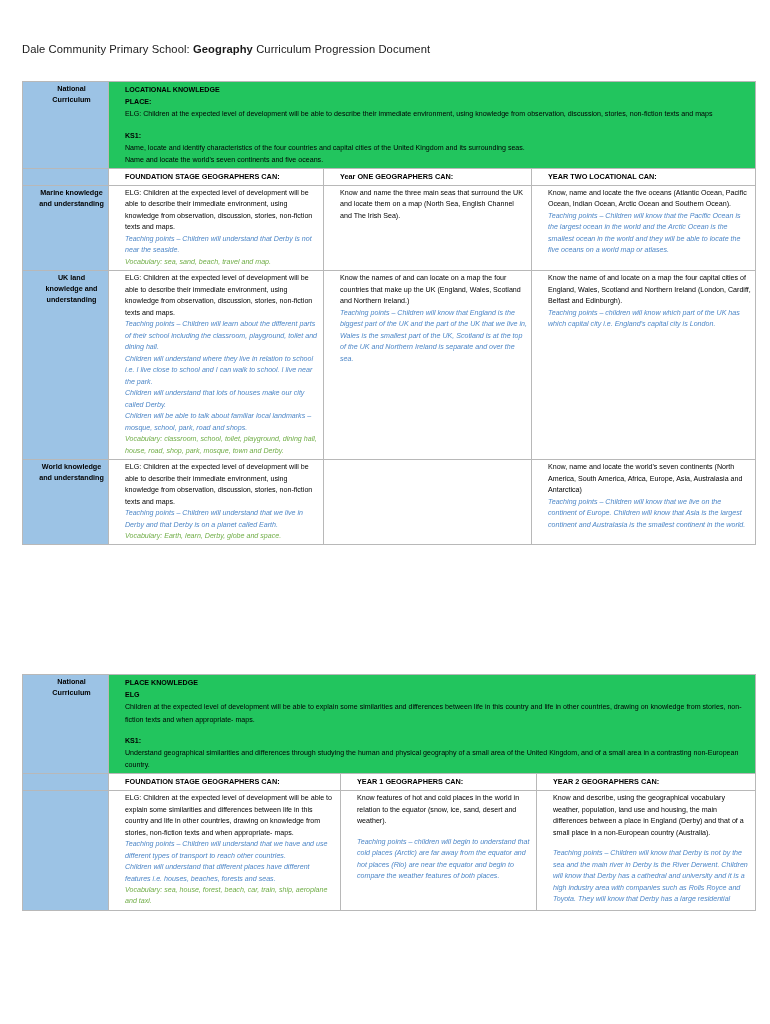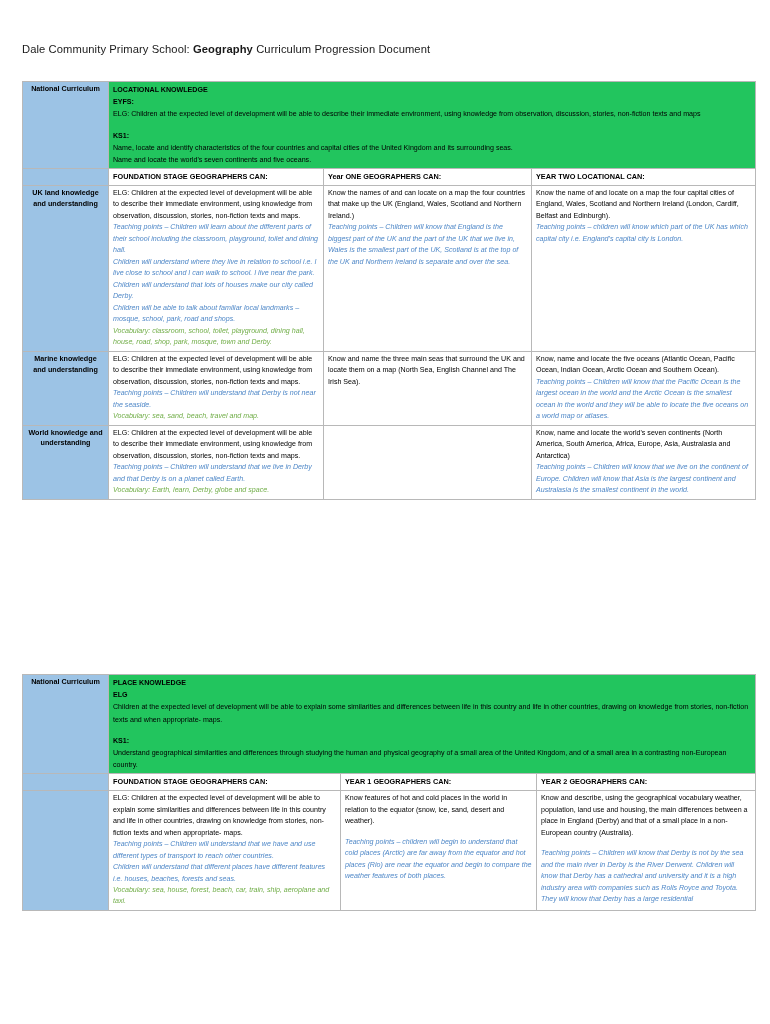--- a/index.html
+++ b/index.html
@@ -38,21 +38,21 @@
     border-collapse: collapse;
     table-layout: fixed;
     width: 733px;
     left: 22px;
     font-size: 7.1px;
     line-height: 1.62;
   }
   table.grid td {
     border: 0.8px solid #b8b8b8;
     vertical-align: top;
-    padding: 2px 4px 2px 4px;
+    padding: 2px 4px 2px 16px;
     box-sizing: border-box;
   }
   .rowlabel {
     background: #9CC3E5;
     text-align: center;
     vertical-align: middle;
     font-weight: bold;
     font-size: 7.2px;
     line-height: 1.5;
     padding: 4px 3px;
@@ -108,68 +108,68 @@
       <col style="width:86px">
       <col style="width:215px">
       <col style="width:208px">
       <col style="width:224px">
     </colgroup>
     <tbody>
       <tr>
         <td class="rowlabel">National Curriculum</td>
         <td class="nc-cell" colspan="3">
           <div class="hd">LOCATIONAL KNOWLEDGE</div>
-          <div class="hd">EYFS:</div>
+          <div class="hd">PLACE:</div>
           <div>ELG: Children at the expected level of development will be able to describe their immediate environment, using knowledge from observation, discussion, stories, non-fiction texts and maps</div>
           <span class="gap"></span>
           <div class="hd">KS1:</div>
           <div>Name, locate and identify characteristics of the four countries and capital cities of the United Kingdom and its surrounding seas.</div>
           <div>Name and locate the world's seven continents and five oceans.</div>
         </td>
       </tr>
       <tr>
         <td class="colhead empty"></td>
         <td class="colhead">FOUNDATION STAGE GEOGRAPHERS CAN:</td>
         <td class="colhead">Year ONE GEOGRAPHERS CAN:</td>
         <td class="colhead">YEAR TWO LOCATIONAL CAN:</td>
+      </tr>
+
+      <tr>
+        <td class="rowlabel">Marine knowledge and understanding</td>
+        <td class="body-cell">
+          <p class="p">ELG: Children at the expected level of development will be able to describe their immediate environment, using knowledge from observation, discussion, stories, non-fiction texts and maps.</p>
+          <p class="tp">Teaching points – Children will understand that Derby is not near the seaside.</p>
+          <p class="vocab">Vocabulary: sea, sand, beach, travel and map.</p>
+        </td>
+        <td class="body-cell">
+          <p class="p">Know and name the three main seas that surround the UK and locate them on a map (North Sea, English Channel and The Irish Sea).</p>
+        </td>
+        <td class="body-cell">
+          <p class="p">Know, name and locate the five oceans (Atlantic Ocean, Pacific Ocean, Indian Ocean, Arctic Ocean and Southern Ocean).</p>
+          <p class="tp">Teaching points – Children will know that the Pacific Ocean is the largest ocean in the world and the Arctic Ocean is the smallest ocean in the world and they will be able to locate the five oceans on a world map or atlases.</p>
+        </td>
       </tr>
 
       <tr>
         <td class="rowlabel">UK land knowledge and understanding</td>
         <td class="body-cell">
           <p class="p">ELG: Children at the expected level of development will be able to describe their immediate environment, using knowledge from observation, discussion, stories, non-fiction texts and maps.</p>
           <p class="tp">Teaching points – Children will learn about the different parts of their school including the classroom, playground, toilet and dining hall.</p>
           <p class="tp">Children will understand where they live in relation to school i.e. I live close to school and I can walk to school. I live near the park.</p>
           <p class="tp">Children will understand that lots of houses make our city called Derby.</p>
           <p class="tp">Children will be able to talk about familiar local landmarks – mosque, school, park, road and shops.</p>
           <p class="vocab">Vocabulary: classroom, school, toilet, playground, dining hall, house, road, shop, park, mosque, town and Derby.</p>
         </td>
         <td class="body-cell">
           <p class="p">Know the names of and can locate on a map the four countries that make up the UK (England, Wales, Scotland and Northern Ireland.)</p>
           <p class="tp">Teaching points – Children will know that England is the biggest part of the UK and the part of the UK that we live in, Wales is the smallest part of the UK, Scotland is at the top of the UK and Northern Ireland is separate and over the sea.</p>
         </td>
         <td class="body-cell">
           <p class="p">Know the name of and locate on a map the four capital cities of England, Wales, Scotland and Northern Ireland (London, Cardiff, Belfast and Edinburgh).</p>
           <p class="tp">Teaching points – children will know which part of the UK has which capital city i.e. England's capital city is London.</p>
-        </td>
-      </tr>
-
-      <tr>
-        <td class="rowlabel">Marine knowledge and understanding</td>
-        <td class="body-cell">
-          <p class="p">ELG: Children at the expected level of development will be able to describe their immediate environment, using knowledge from observation, discussion, stories, non-fiction texts and maps.</p>
-          <p class="tp">Teaching points – Children will understand that Derby is not near the seaside.</p>
-          <p class="vocab">Vocabulary: sea, sand, beach, travel and map.</p>
-        </td>
-        <td class="body-cell">
-          <p class="p">Know and name the three main seas that surround the UK and locate them on a map (North Sea, English Channel and The Irish Sea).</p>
-        </td>
-        <td class="body-cell">
-          <p class="p">Know, name and locate the five oceans (Atlantic Ocean, Pacific Ocean, Indian Ocean, Arctic Ocean and Southern Ocean).</p>
-          <p class="tp">Teaching points – Children will know that the Pacific Ocean is the largest ocean in the world and the Arctic Ocean is the smallest ocean in the world and they will be able to locate the five oceans on a world map or atlases.</p>
         </td>
       </tr>
 
       <tr>
         <td class="rowlabel">World knowledge and understanding</td>
         <td class="body-cell">
           <p class="p">ELG: Children at the expected level of development will be able to describe their immediate environment, using knowledge from observation, discussion, stories, non-fiction texts and maps.</p>
           <p class="tp">Teaching points – Children will understand that we live in Derby and that Derby is on a planet called Earth.</p>
           <p class="vocab">Vocabulary: Earth, learn, Derby, globe and space.</p>
         </td>

